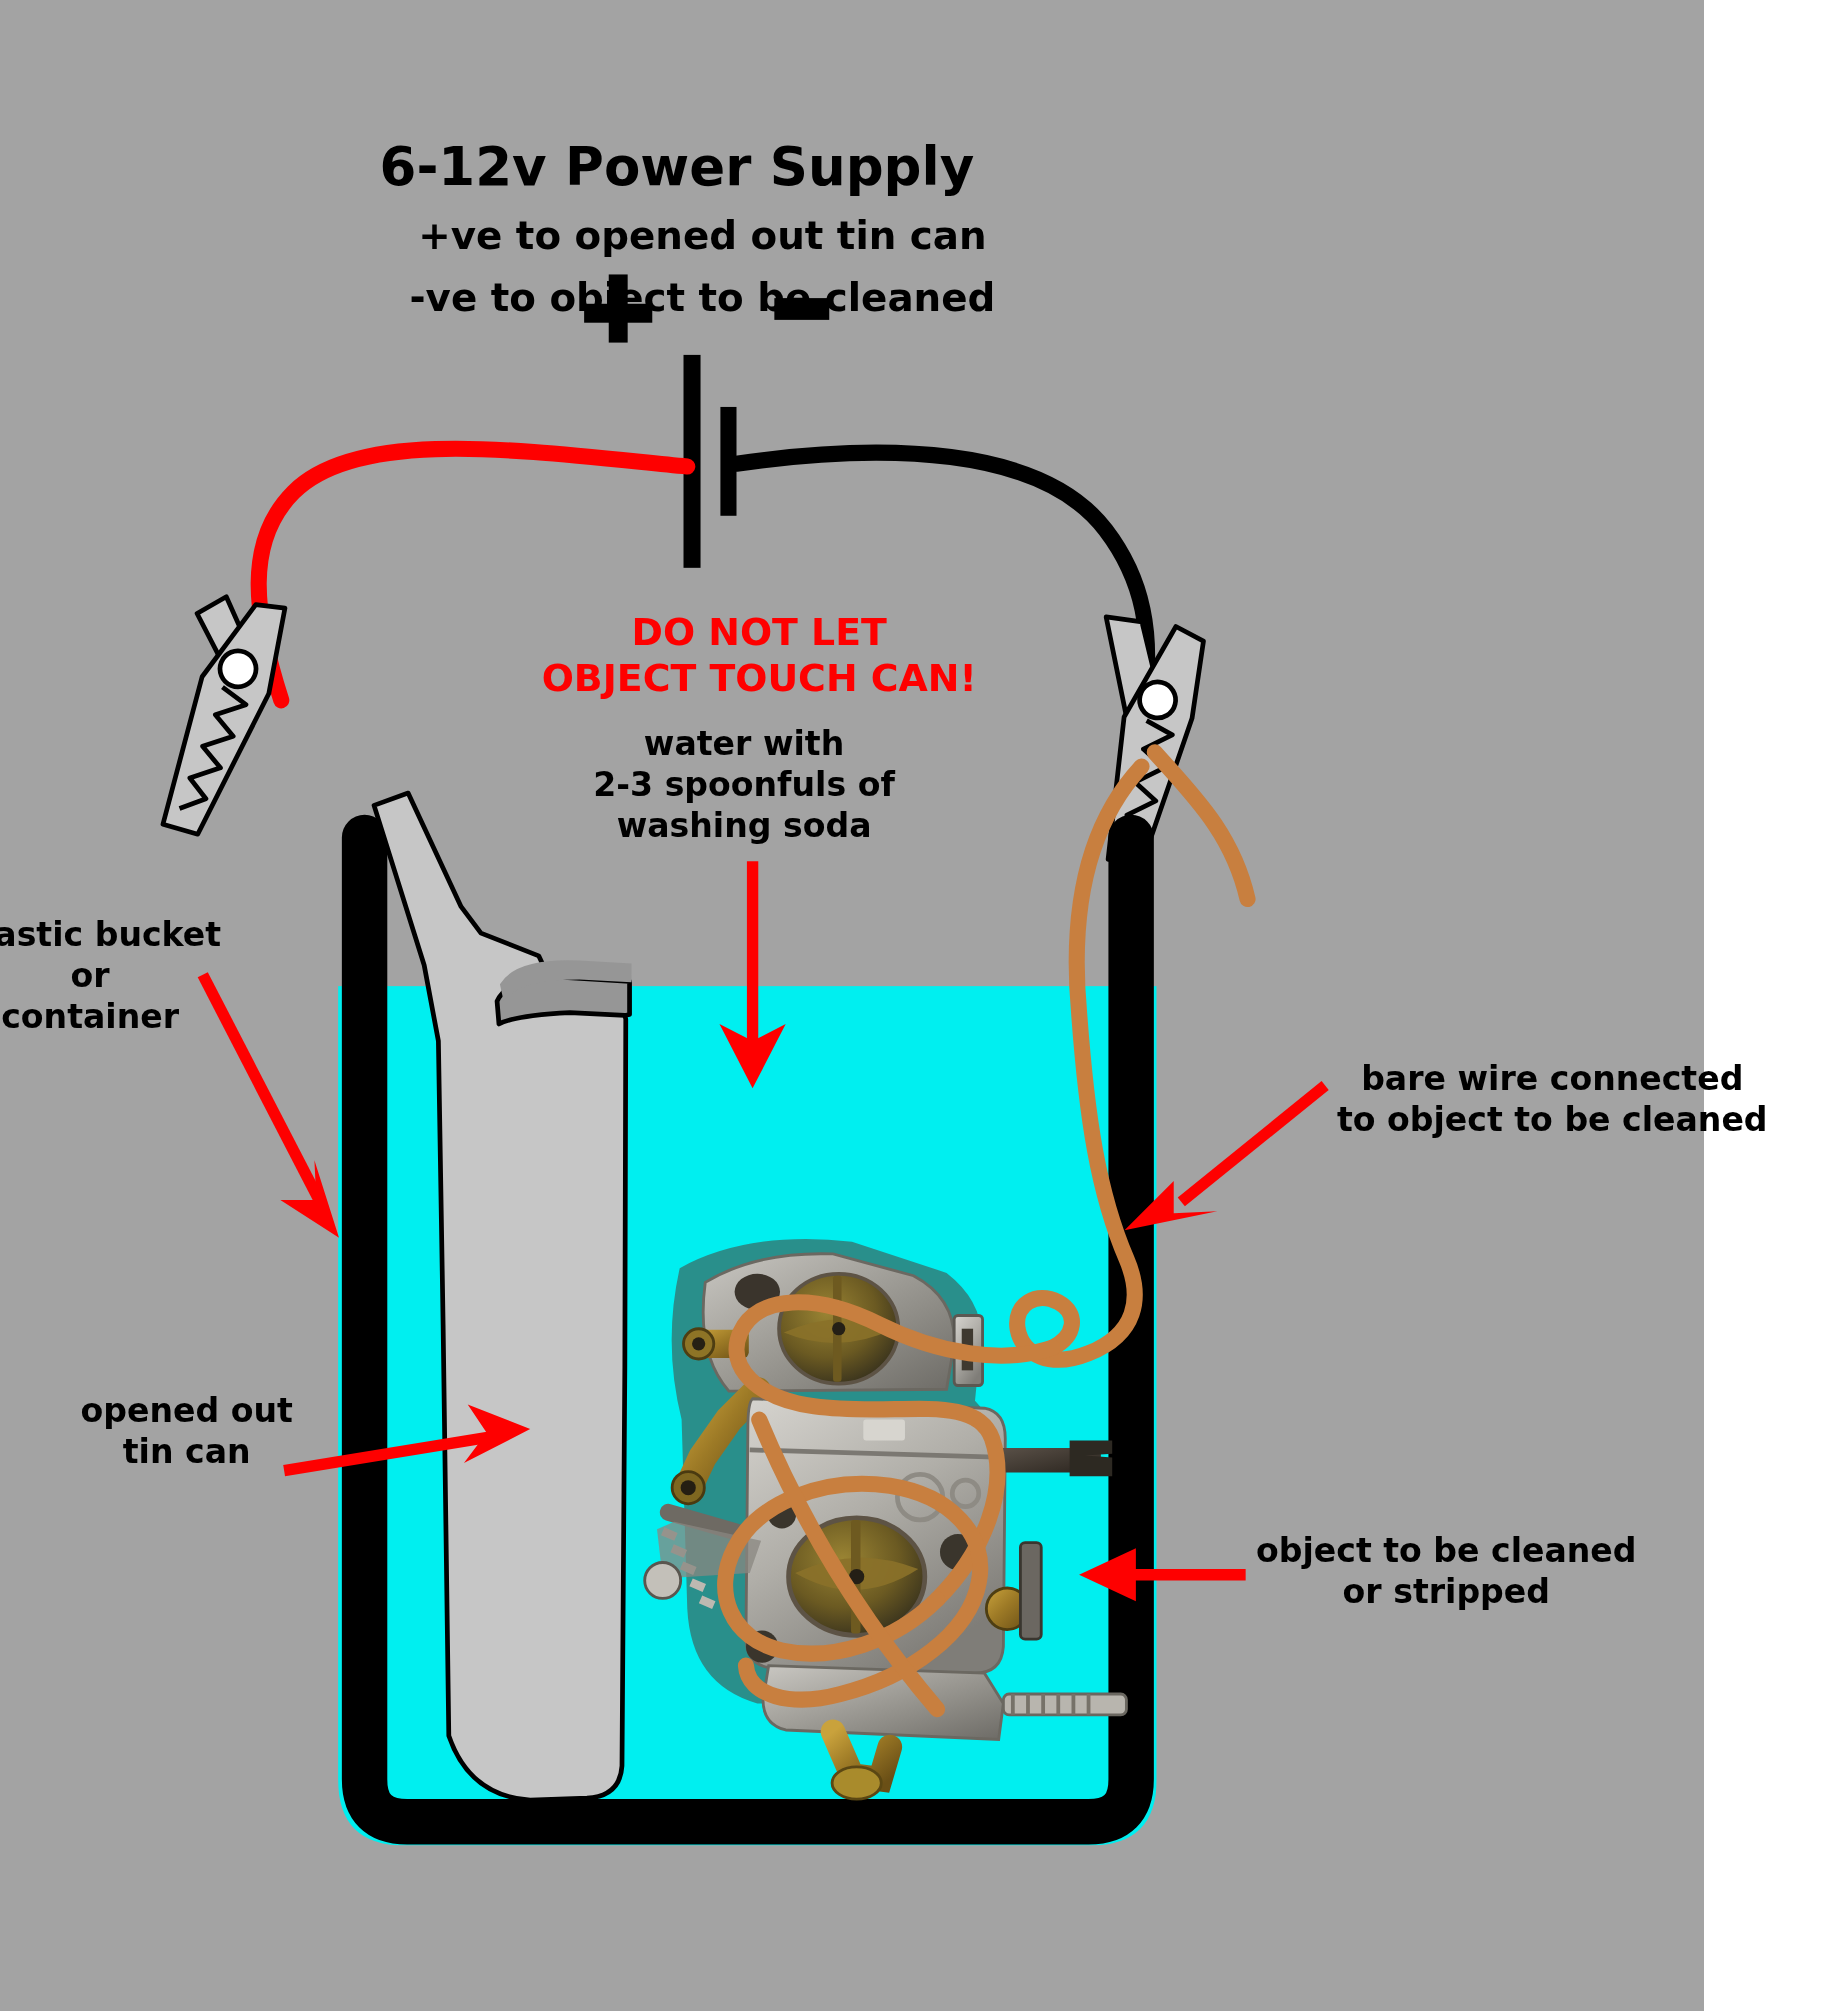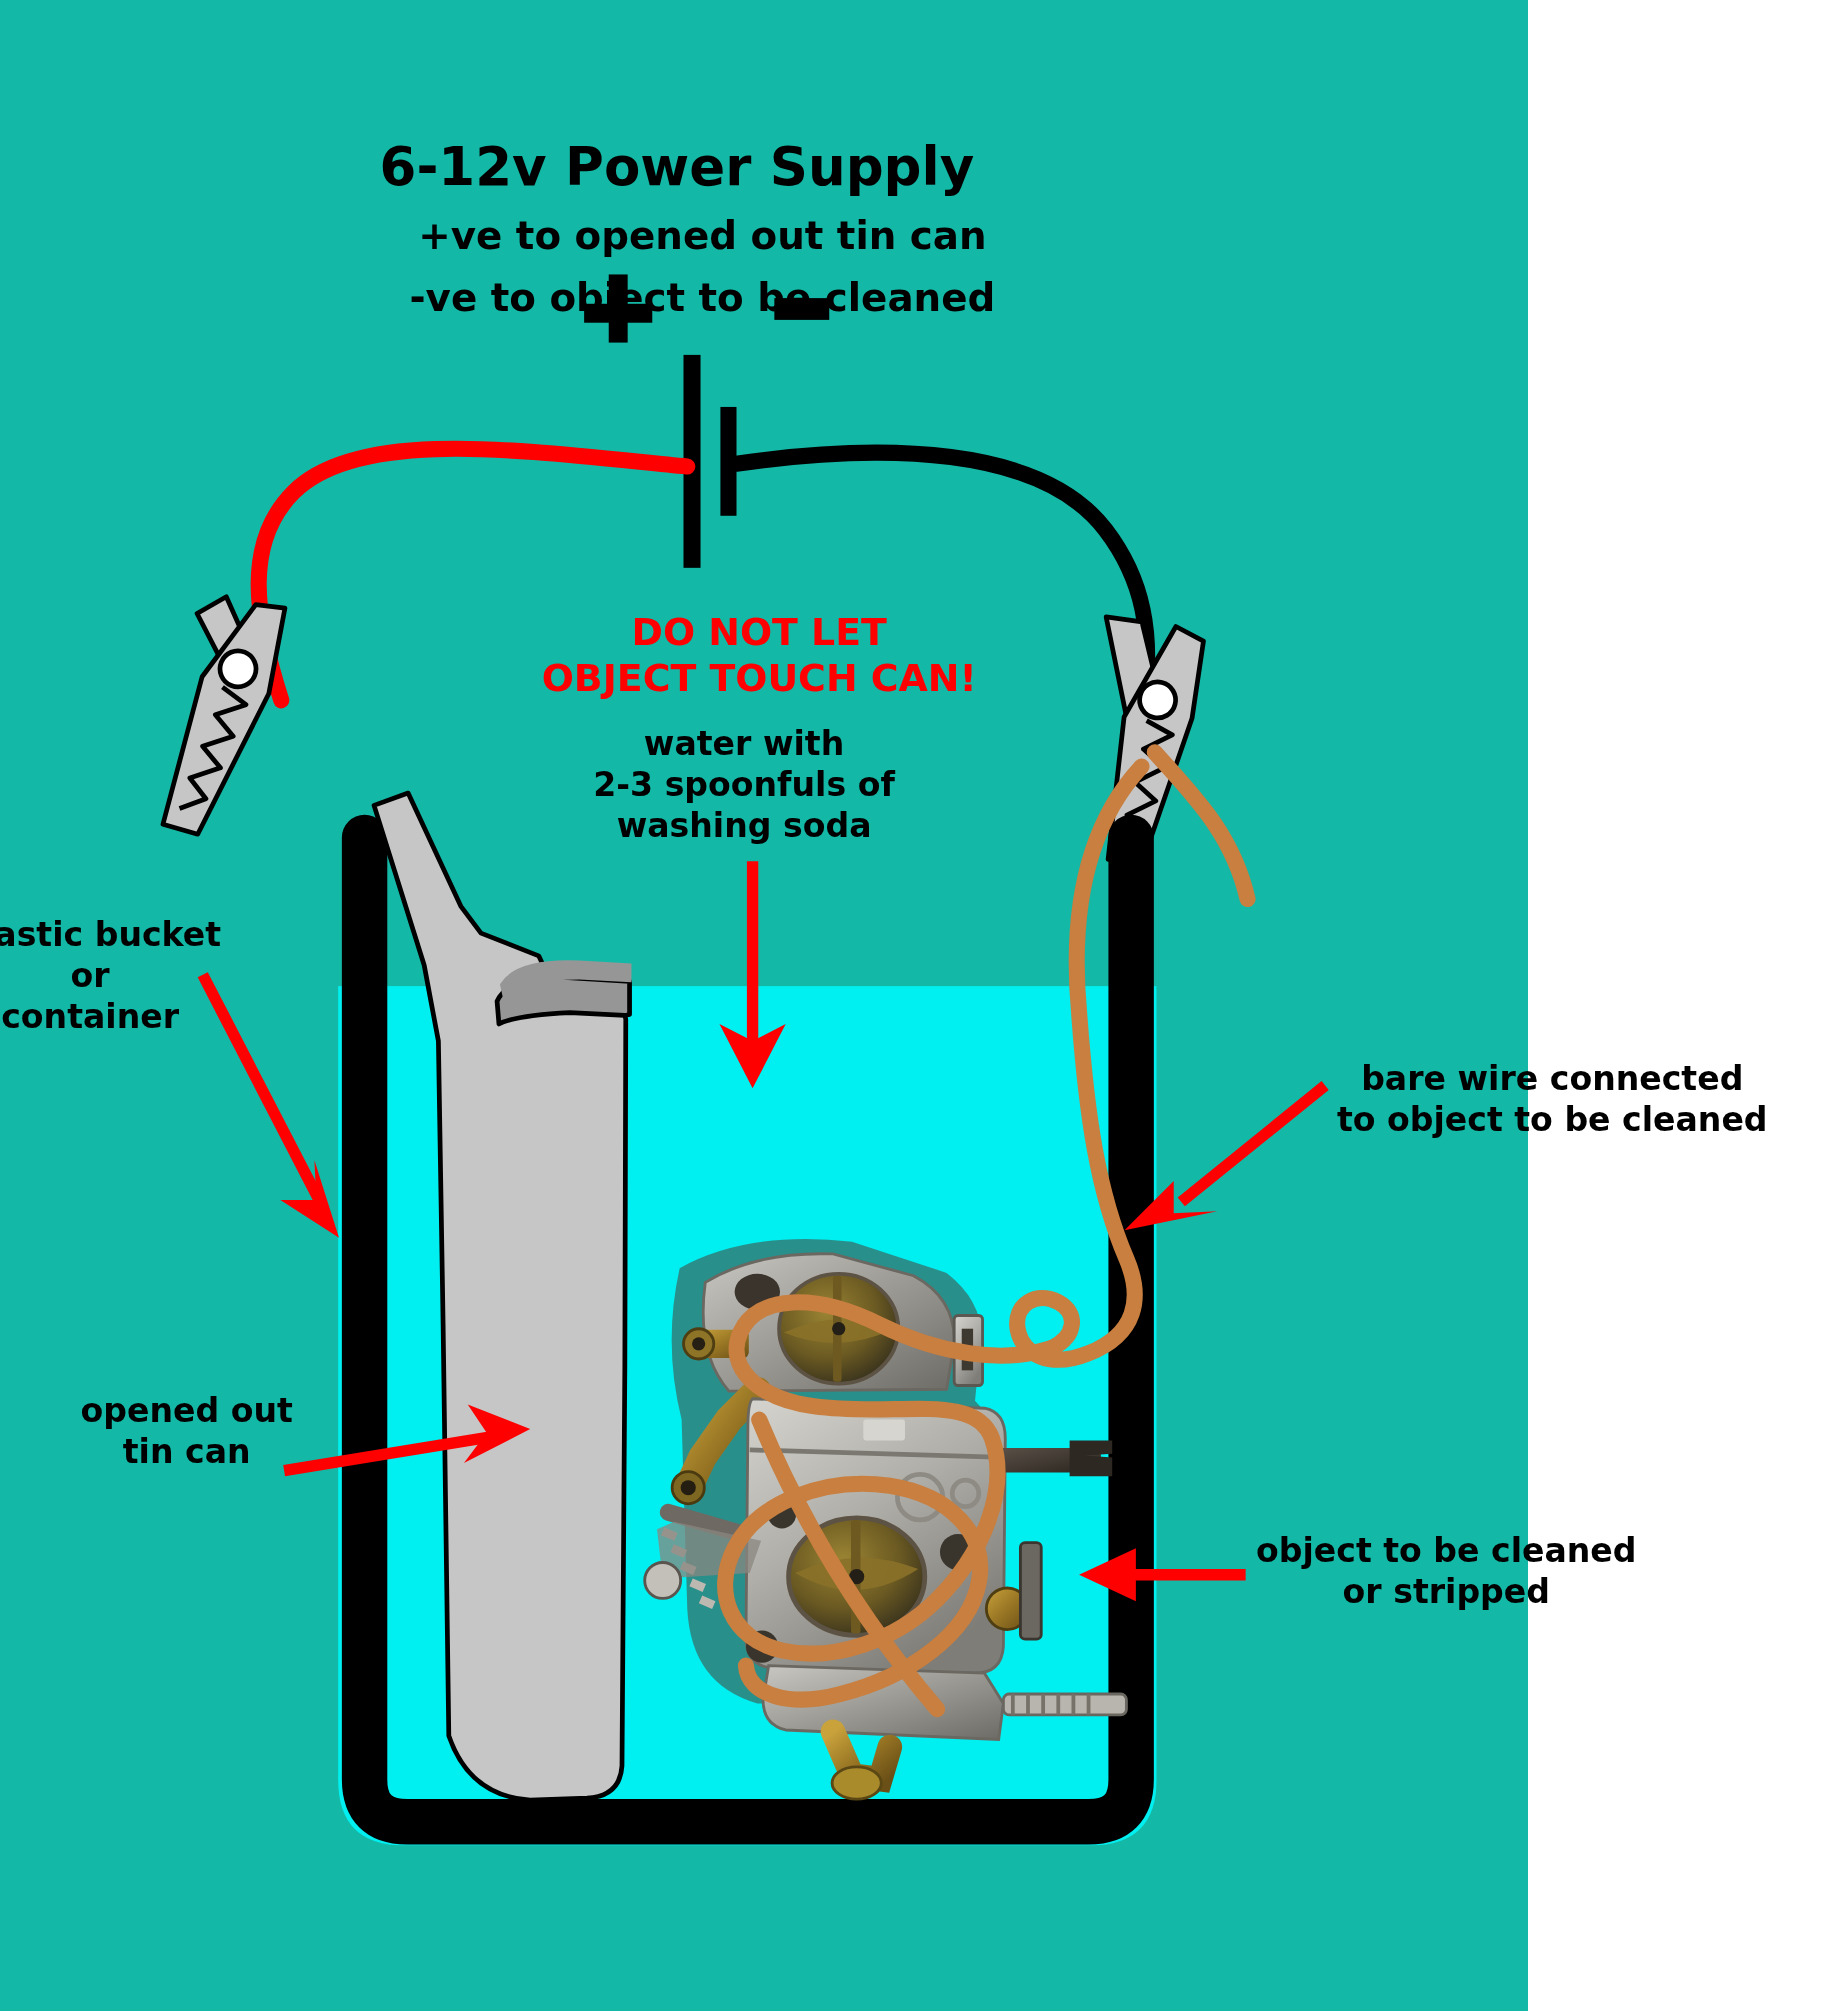--- a/index.html
+++ b/index.html
@@ -8,23 +8,23 @@
     background: #ffffff;
   }
   body {
     width: 1826px;
     height: 2012px;
     overflow: hidden;
     font-family: "DejaVu Sans", sans-serif;
   }
   #diagram-root {
     position: relative;
-    width: 1528px;
+    width: 1704px;
     height: 2012px;
-    background: #14b8a6;
+    background: #a3a3a3;
   }
   svg#scene {
     position: absolute;
     left: 0;
     top: 0;
     width: 1826px;
     height: 2012px;
     display: block;
   }
   .lbl {

